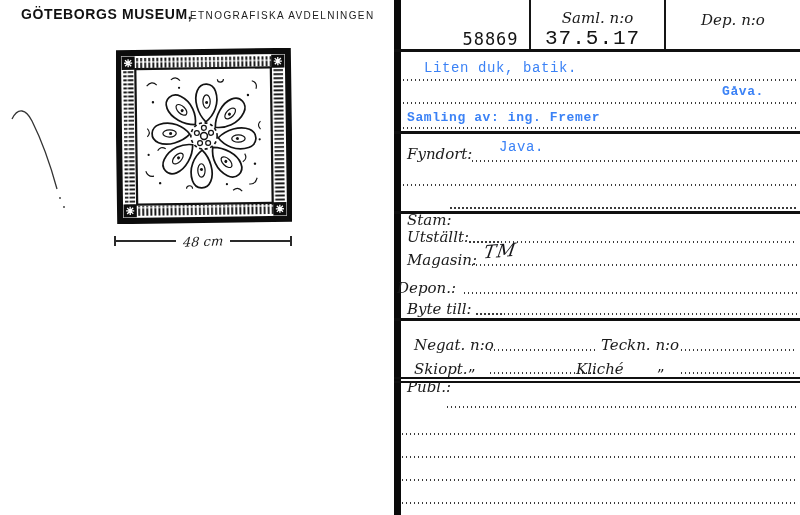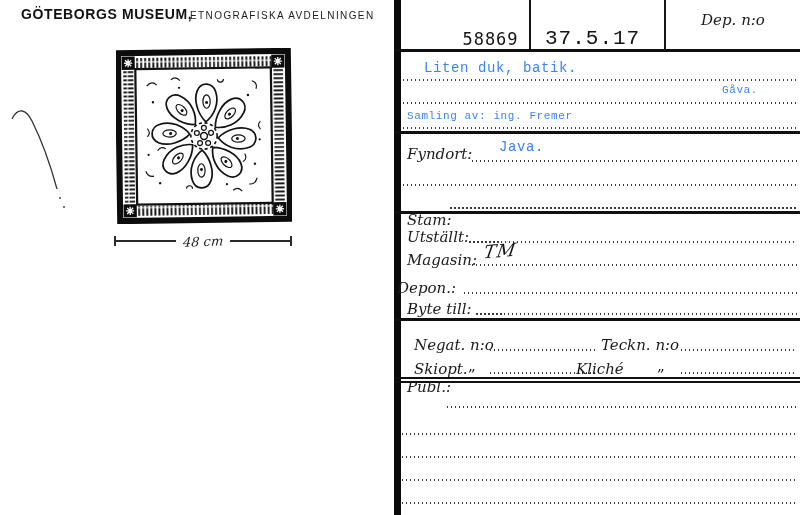--- a/index.html
+++ b/index.html
@@ -23,21 +23,21 @@
 
   
   .spine{position:absolute;left:394px;top:0;width:7px;height:515px;background:#0a0a0a;}
   .vrule{position:absolute;width:2px;background:#151515;}
   .solid{position:absolute;background:#101010;}
   .dot{position:absolute;height:2px;
        background:repeating-linear-gradient(90deg,#3a3a3a 0 1.5px,transparent 1.5px 4px);}
   .lbl{position:absolute;font:italic 15px "DejaVu Serif",serif;color:#1b1b1b;white-space:nowrap;}
   .typed{position:absolute;font:14px "Liberation Mono",monospace;color:#3b82f6;
          letter-spacing:.6px;white-space:nowrap;}
-  .typed.b{font-weight:normal;font-size:11px;}
+  .typed.b{font-weight:bold;font-size:13px;}
   .cellLbl{position:absolute;text-align:center;font:italic 15px "DejaVu Serif",serif;color:#1b1b1b;}
   .cellVal{position:absolute;font:17px "DejaVu Sans Mono",monospace;color:#141414;
            text-align:center;letter-spacing:1px;}
   .ditto{position:absolute;font:15px "DejaVu Serif",serif;color:#1b1b1b;}
   .hand{position:absolute;font:italic 18px "DejaVu Serif",serif;color:#17171a;
         transform:rotate(-5deg) skewX(-14deg);letter-spacing:1px;}
 </style>
 </head>
 <body>
 
@@ -133,20 +133,21 @@
     <span class="tick"></span>
   </div>
 
   <div class="spine"></div>
 
   <div class="vrule" style="left:529px;top:0;height:49px;"></div>
   <div class="vrule" style="left:664px;top:0;height:49px;"></div>
   <div class="solid" style="left:394px;top:49px;width:406px;height:3px;"></div>
 
   <span class="cellVal" style="left:402px;top:29px;width:127px;padding-left:25px;">58869</span>
+  <span class="cellLbl" style="left:531px;top:9px;width:133px;">Saml. n:o</span>
   <span class="cellVal" style="left:545px;top:27px;width:100px;text-align:left;font-size:21px;font-family:'Liberation Mono',monospace;">37.5.17</span>
   <span class="cellLbl" style="left:666px;top:11px;width:134px;">Dep. n:o</span>
   <span class="cellVal" style="left:666px;top:29px;width:134px;"></span>
 
   <span class="typed" style="left:424px;top:60px;">Liten duk, batik.</span>
   <div class="dot" style="left:403px;top:79px;width:394px;"></div>
 
   <span class="typed b" style="left:722px;top:84px;">Gåva.</span>
   <div class="dot" style="left:403px;top:102px;width:394px;"></div>
 

